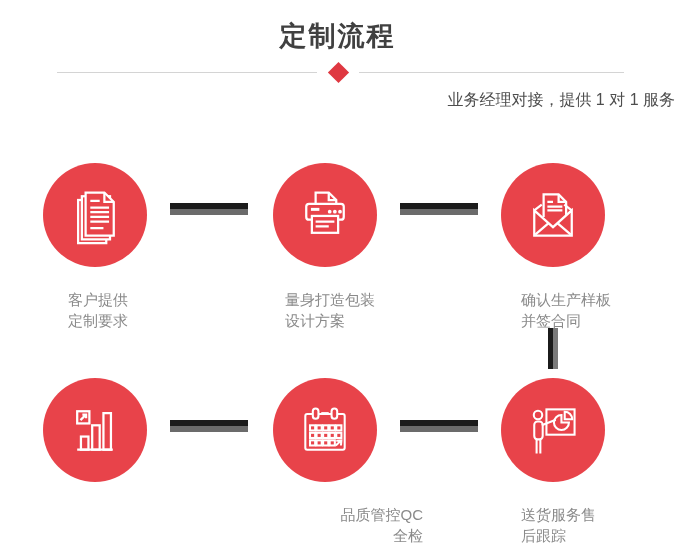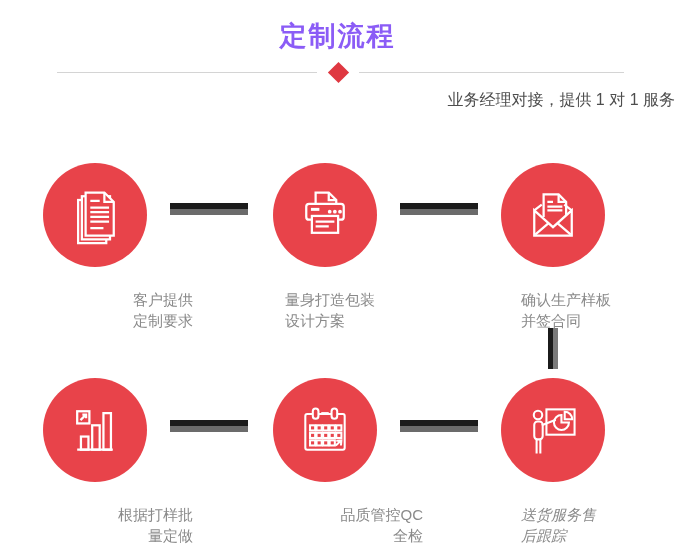--- a/index.html
+++ b/index.html
@@ -12,21 +12,21 @@
     background: #ffffff;
     overflow: hidden;
   }
   
   .title {
     position: absolute;
     top: 18px; left: 0; right: 0;
     text-align: center;
     font-size: 27px;
     font-weight: bold;
-    color: #8b5cf6;
+    color: #404040;
     letter-spacing: 2px;
   }
   .divider {
     position: absolute;
     top: 72px; left: 57px;
     width: 567px; height: 1px;
     background: #d4d4d4;
   }
   .diamond-wrap {
     position: absolute;
@@ -47,36 +47,36 @@
     font-size: 16px;
     color: #4d4d4d;
   }
   
   .step { position: absolute; width: 150px; }
   .s1 { left: 43px;  top: 163px; }
   .s2 { left: 273px; top: 163px; }
   .s3 { left: 501px; top: 163px; }
   .s4 { left: 43px;  top: 378px; }
   .s5 { left: 273px; top: 378px; text-align: right; }
-  .s6 { left: 501px; top: 378px; font-style: italic; }
+  .s6 { left: 501px; top: 378px; }
   .circle {
     width: 104px; height: 104px;
     border-radius: 50%;
     background: #e8434a;
     display: flex; align-items: center; justify-content: center;
   }
   .circle svg { display: block; }
   .label {
     margin-top: 22px;
     font-size: 15px;
     line-height: 21px;
     color: #8a8a8a;
     white-space: pre-line;
   }
-  .pad-a { padding-left: 25px; text-align: right; }
+  .pad-a { padding-left: 25px; }
   .pad-b { padding-left: 12px; }
   .pad-c { padding-left: 20px; }
   
   .hbar {
     position: absolute;
     width: 78px; height: 12px;
     background: linear-gradient(to bottom, #1b1b1b 50%, #6b6b6b 50%);
   }
   .h1 { left: 170px; top: 203px; }
   .h2 { left: 400px; top: 203px; }
@@ -152,22 +152,20 @@
     <div class="circle">
       <svg width="60" height="60" viewBox="0 0 64 64" fill="none" stroke="#ffffff" stroke-width="2.4">
         <path d="M13 53 H51"></path>
         <rect x="17" y="39" width="8" height="14"></rect>
         <rect x="29" y="27" width="8" height="26"></rect>
         <rect x="41" y="14" width="8" height="39"></rect>
         <rect x="13" y="12" width="13" height="13"></rect>
         <path d="M16.5 21.5 L22.5 15.5 M18.5 15.5 H22.5 V19.5"></path>
       </svg>
     </div>
-    <div class="label pad-a">根据打样批
-量定做</div>
   </div>
 
   <div class="step s5">
     <div class="circle">
       <svg width="60" height="60" viewBox="0 0 64 64" fill="none" stroke="#ffffff" stroke-width="2.2">
         <rect x="11" y="15" width="42" height="38" rx="2" fill="#e8434a"></rect>
         <path d="M28 14 H36"></path>
         <rect x="19" y="9" width="6" height="11" rx="3" fill="#e8434a"></rect>
         <rect x="39" y="9" width="6" height="11" rx="3" fill="#e8434a"></rect>
         <rect x="16" y="27" width="5.5" height="5.5"></rect>

